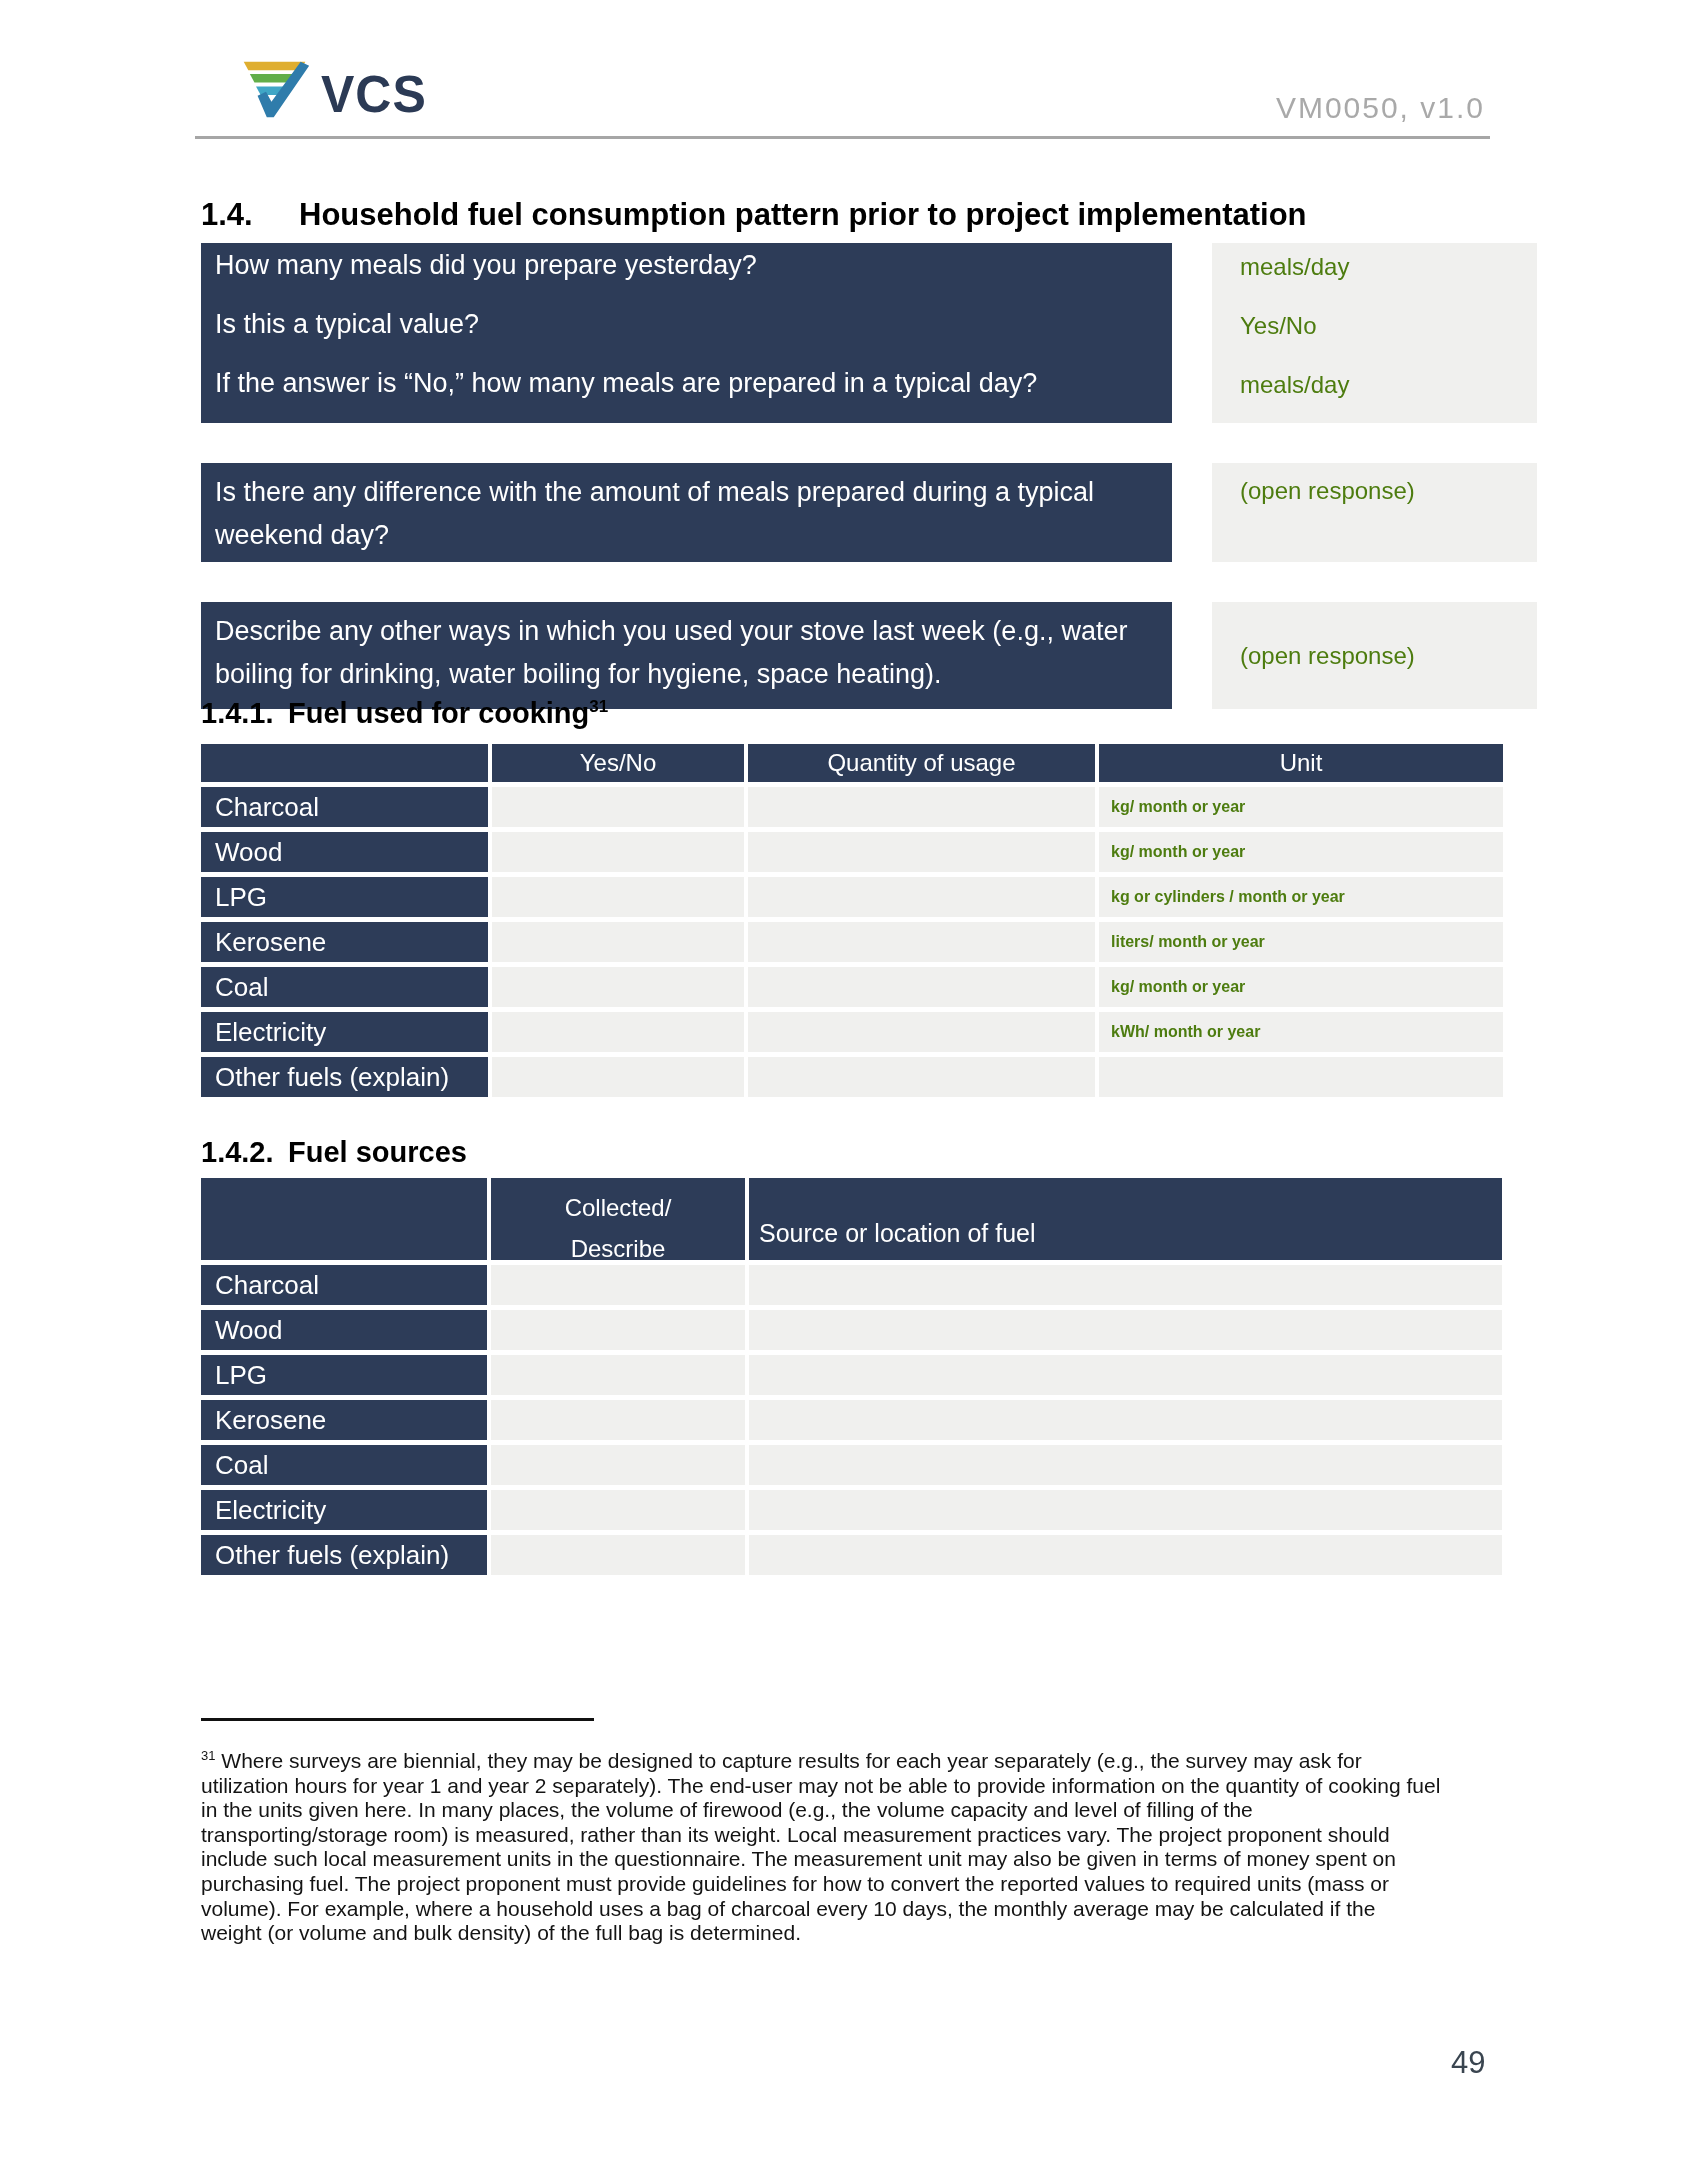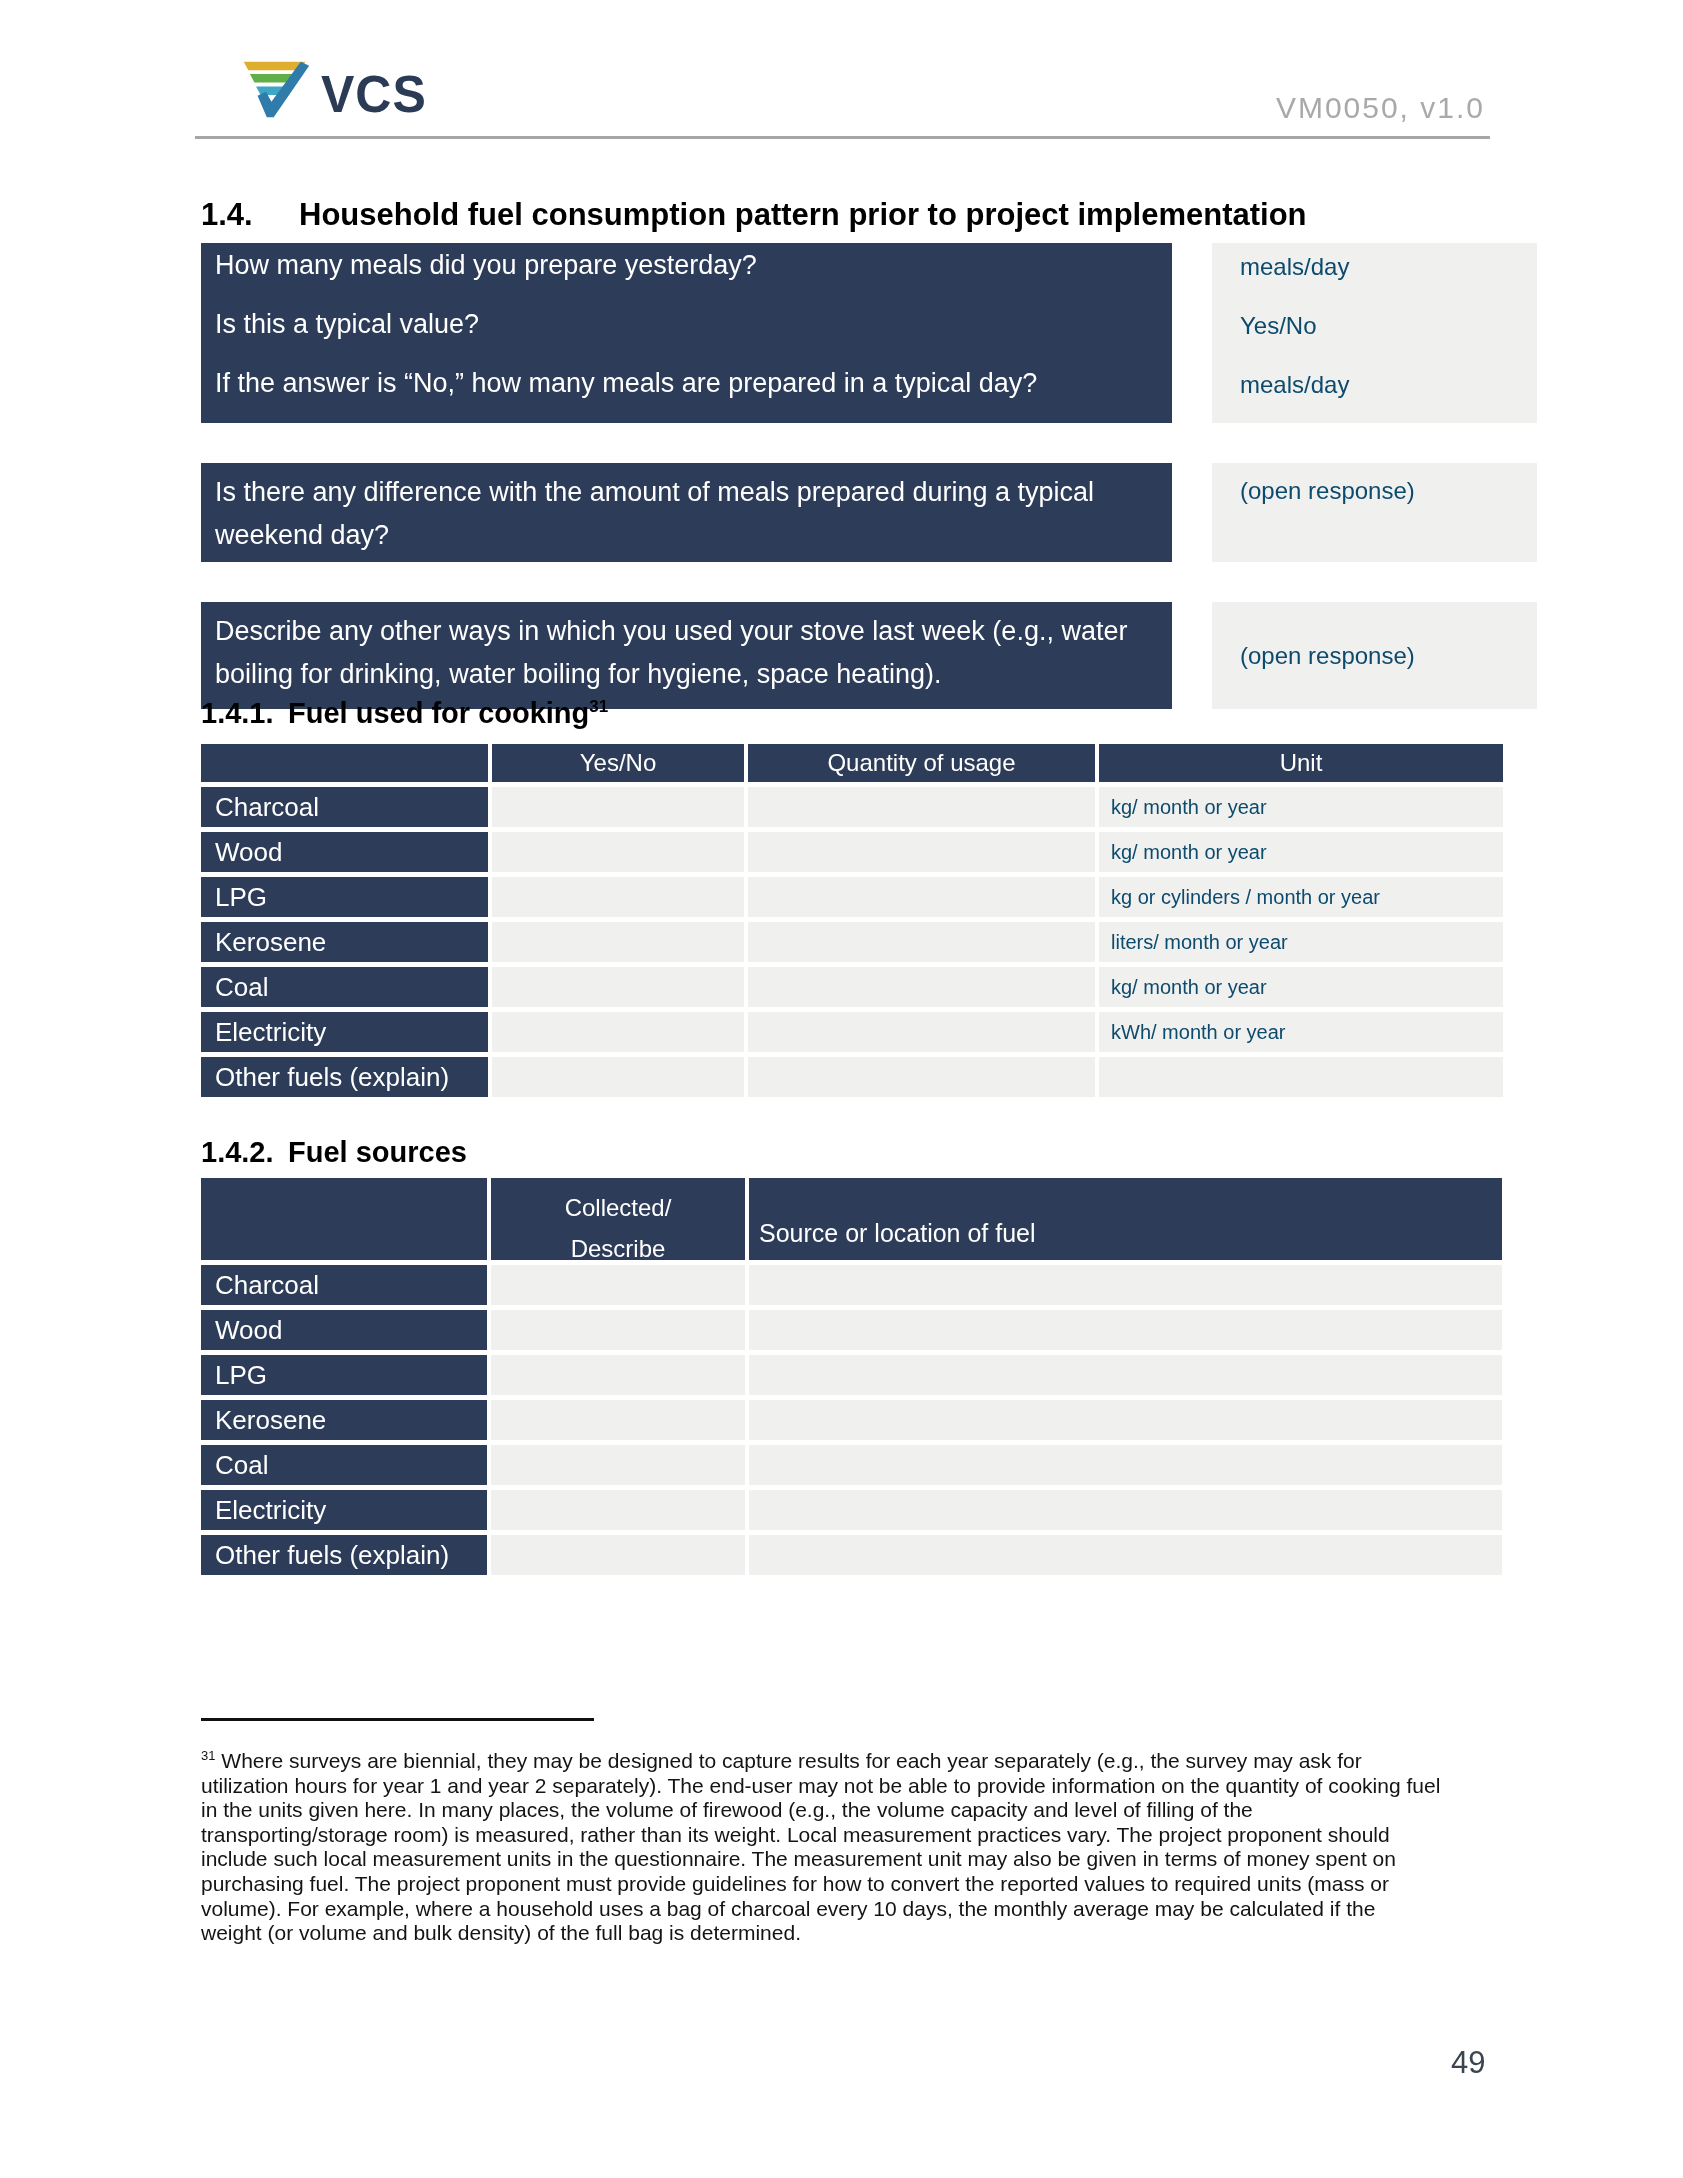--- a/index.html
+++ b/index.html
@@ -22,40 +22,40 @@
   .h142{top:1136px;font-size:29px;}
   .hnum{display:inline-block;}
   .h14 .hnum{width:98px;}
   .h141 .hnum,.h142 .hnum{width:87px;}
   .hsup{font-size:17px;vertical-align:super;font-weight:700;}
 
   
   .tbl{position:absolute;left:201px;display:grid;background:#ffffff;}
   .cell{box-sizing:border-box;}
   .nav{background:#2d3c58;color:#ffffff;}
-  .gry{background:#f0f0ee;color:#0c4a6e;}
+  .gry{background:#f0f0ee;color:#4d7c0f;}
 
   
   .tbl14{top:243px;width:1302px;grid-template-columns:971px 325px;
          column-gap:6px;row-gap:5px;grid-template-rows:180px 99px 107px;gap:40px;}
   .tbl14 .q{font-size:27px;padding:6px 24px 0 14px;}
   .tbl14 .q p{margin:0 0 26px 0;line-height:33px;}
   .tbl14 .qwrap p{margin:0;line-height:43px;padding-top:2px;}
   .tbl14 .a{font-size:24px;padding:8px 10px 0 28px;}
   .tbl14 .a p{margin:0 0 27px 0;line-height:32px;}
   .tbl14 .a2{padding-top:12px;}
   .tbl14 .a3{display:flex;align-items:center;padding-top:0;}
   .tbl14 .a3 p{margin:0;}
 
   
   .tbl141{top:744px;width:1302px;grid-template-columns:287px 252px 347px 404px;
           column-gap:4px;row-gap:5px;grid-template-rows:38px repeat(7,40px);}
   .tbl141 .hc{font-size:24px;display:flex;align-items:center;justify-content:center;}
   .fuel{font-size:26px;line-height:40px;padding-left:14px;white-space:nowrap;}
-  .unit{font-size:20px;line-height:40px;padding-left:12px;white-space:nowrap;}
+  .unit{font-size:16px;line-height:40px;padding-left:12px;white-space:nowrap;font-weight:bold;}
 
   
   .tbl142{top:1178px;width:1302px;grid-template-columns:286px 254px 753px;
           column-gap:4px;row-gap:5px;grid-template-rows:82px repeat(7,40px);}
   .tbl142 .hc2{font-size:24px;text-align:center;padding-top:9px;line-height:41px;}
   .tbl142 .hc3{font-size:25px;display:flex;align-items:flex-end;padding:0 0 12px 10px;}
 
   
   .fn-rule{position:absolute;left:201px;top:1718px;width:393px;height:3px;background:#111111;}
   .footnote{position:absolute;left:201px;top:1744px;width:1240px;font-size:21px;

